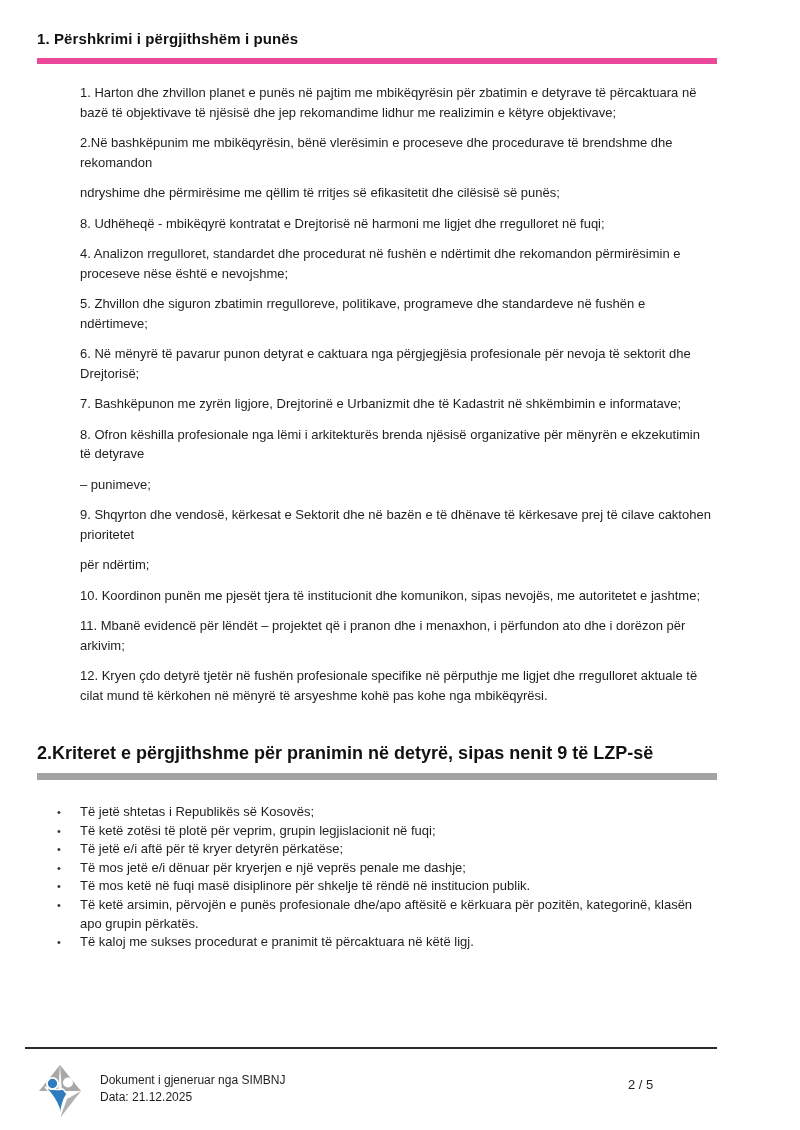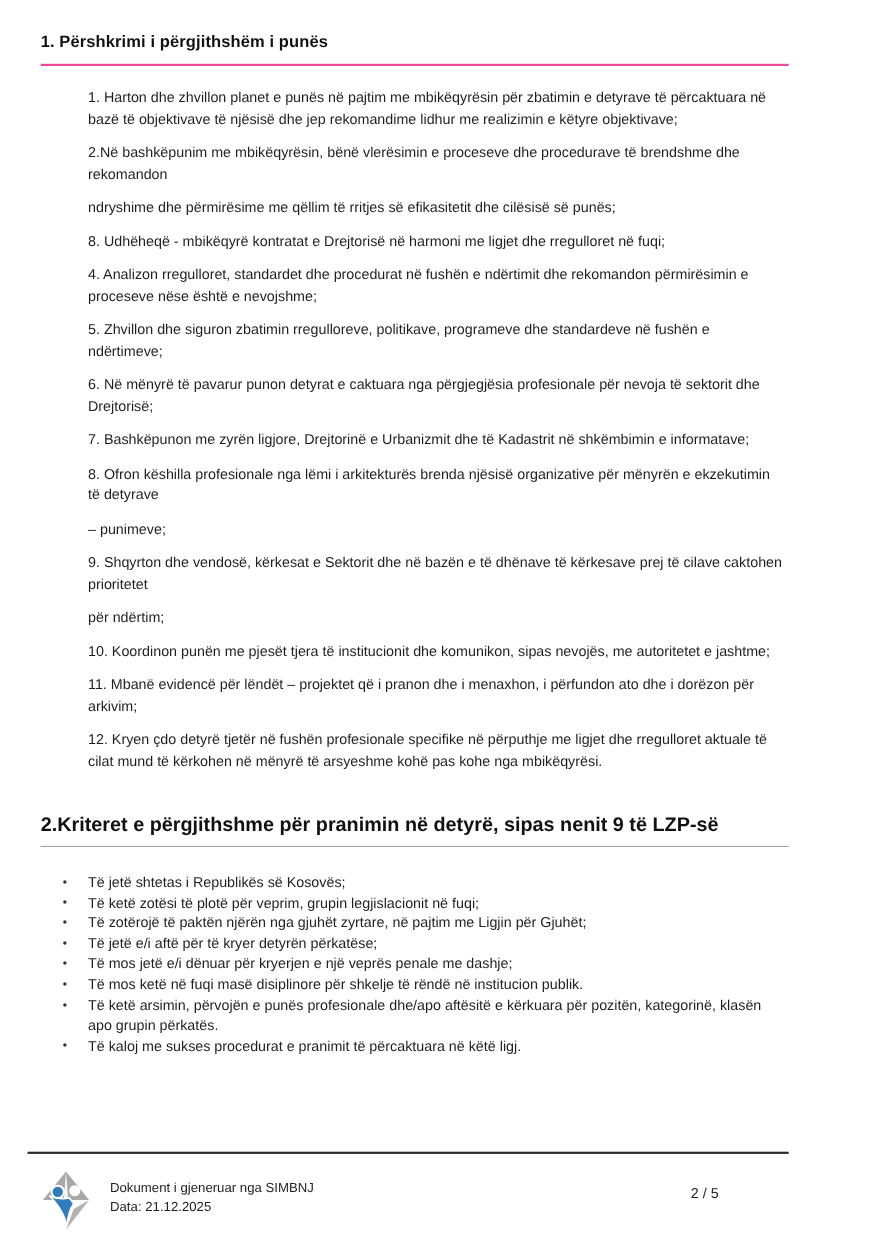--- a/index.html
+++ b/index.html
@@ -14,38 +14,38 @@
   .page { position: relative; width: 800px; height: 1130px; background: #fff; }
 
   .content { padding: 30px 83px 0 37px; }
 
   .section-title-1 {
     font-size: 15px;
     font-weight: bold;
     color: #111;
     letter-spacing: 0.1px;
     padding-bottom: 11px;
-    border-bottom: 2px solid #ec4899;
+    border-bottom: 6px solid #ec4899;
   }
 
   .paragraphs { margin: 19px 0 0 43px; width: 633px; }
   .para {
     font-size: 13px;
     line-height: 19.5px;
     margin-bottom: 11px;
     color: #1f1f1f;
   }
 
   .section-title-2 {
     font-size: 18px;
     font-weight: bold;
     color: #111;
     margin-top: 38px;
     padding-bottom: 9px;
-    border-bottom: 1px solid #a3a3a3;
+    border-bottom: 7px solid #a3a3a3;
   }
 
   ul.criteria {
     list-style: none;
     margin: 23px 0 0 43px;
     width: 633px;
   }
   ul.criteria li {
     position: relative;
     font-size: 13px;
@@ -116,21 +116,20 @@
       <p class="para">10. Koordinon punën me pjesët tjera të institucionit dhe komunikon, sipas nevojës, me autoritetet e jashtme;</p>
       <p class="para">11. Mbanë evidencë për lëndët – projektet që i pranon dhe i menaxhon, i përfundon ato dhe i dorëzon për arkivim;</p>
       <p class="para">12. Kryen çdo detyrë tjetër në fushën profesionale specifike në përputhje me ligjet dhe rregulloret aktuale të cilat mund të kërkohen në mënyrë të arsyeshme kohë pas kohe nga mbikëqyrësi.</p>
     </div>
 
     <div class="section-title-2">2.Kriteret e përgjithshme për pranimin në detyrë, sipas nenit 9 të LZP-së</div>
 
     <ul class="criteria">
       <li>Të jetë shtetas i Republikës së Kosovës;</li>
       <li>Të ketë zotësi të plotë për veprim, grupin legjislacionit në fuqi;</li>
-      <li>Të zotërojë të paktën njërën nga gjuhët zyrtare, në pajtim me Ligjin për Gjuhët;</li>
       <li>Të jetë e/i aftë për të kryer detyrën përkatëse;</li>
       <li>Të mos jetë e/i dënuar për kryerjen e një veprës penale me dashje;</li>
       <li>Të mos ketë në fuqi masë disiplinore për shkelje të rëndë në institucion publik.</li>
       <li>Të ketë arsimin, përvojën e punës profesionale dhe/apo aftësitë e kërkuara për pozitën, kategorinë, klasën apo grupin përkatës.</li>
       <li>Të kaloj me sukses procedurat e pranimit të përcaktuara në këtë ligj.</li>
     </ul>
 
   </div>
 
   <div class="footer">

